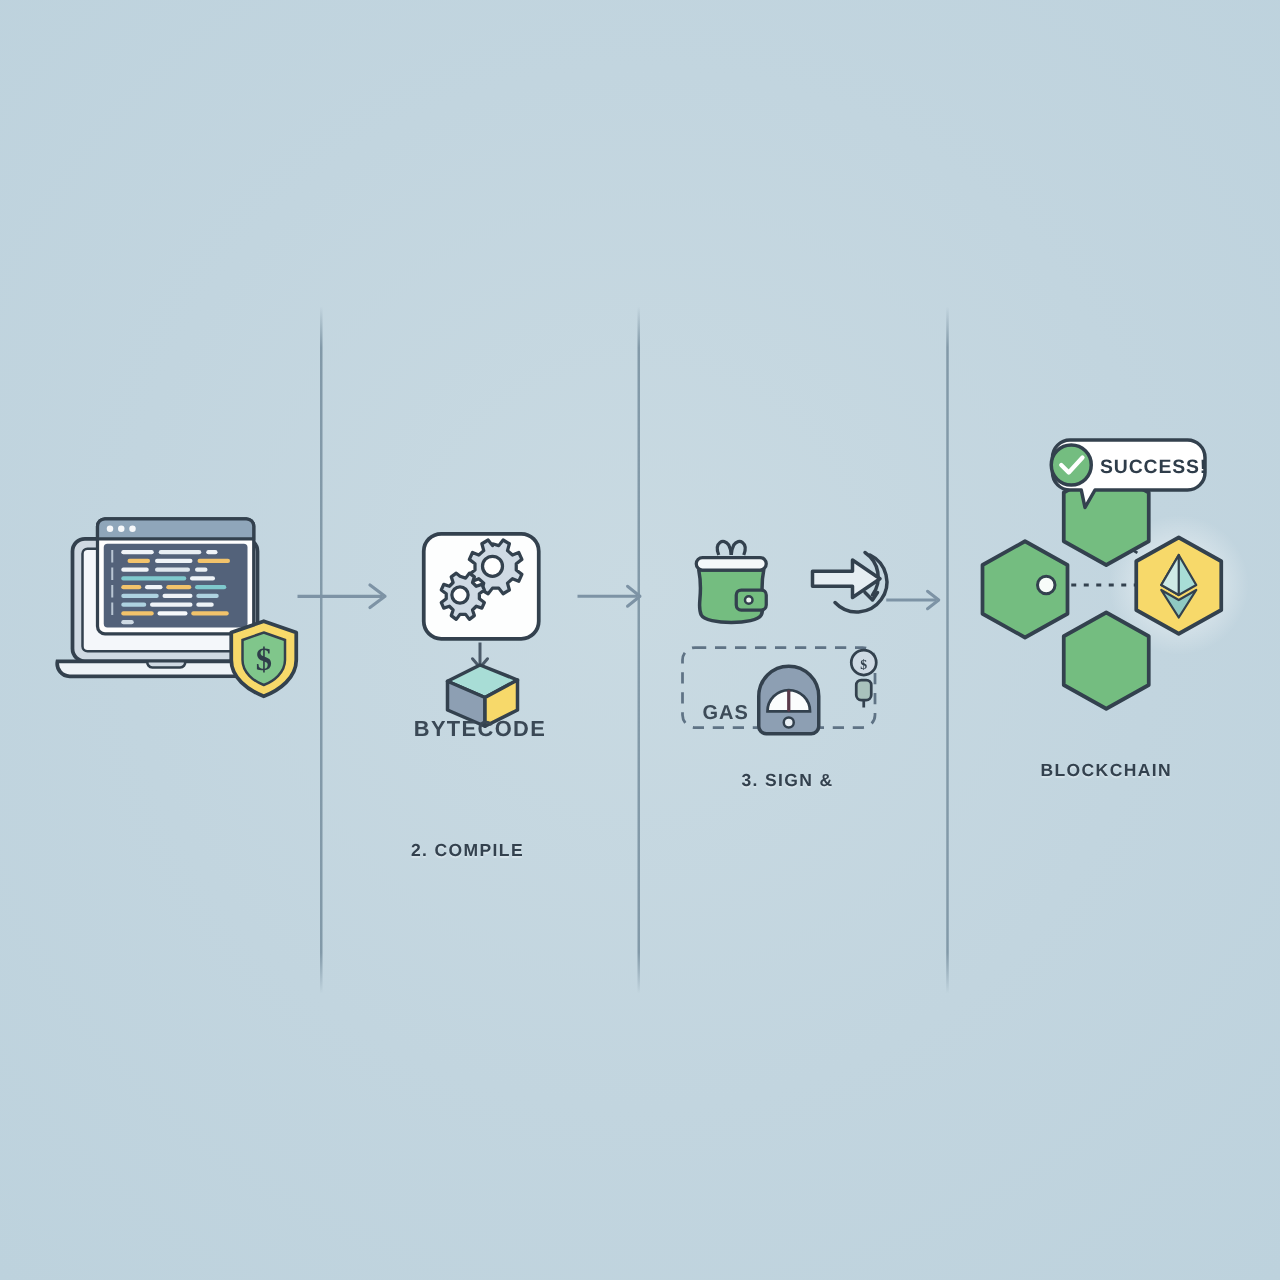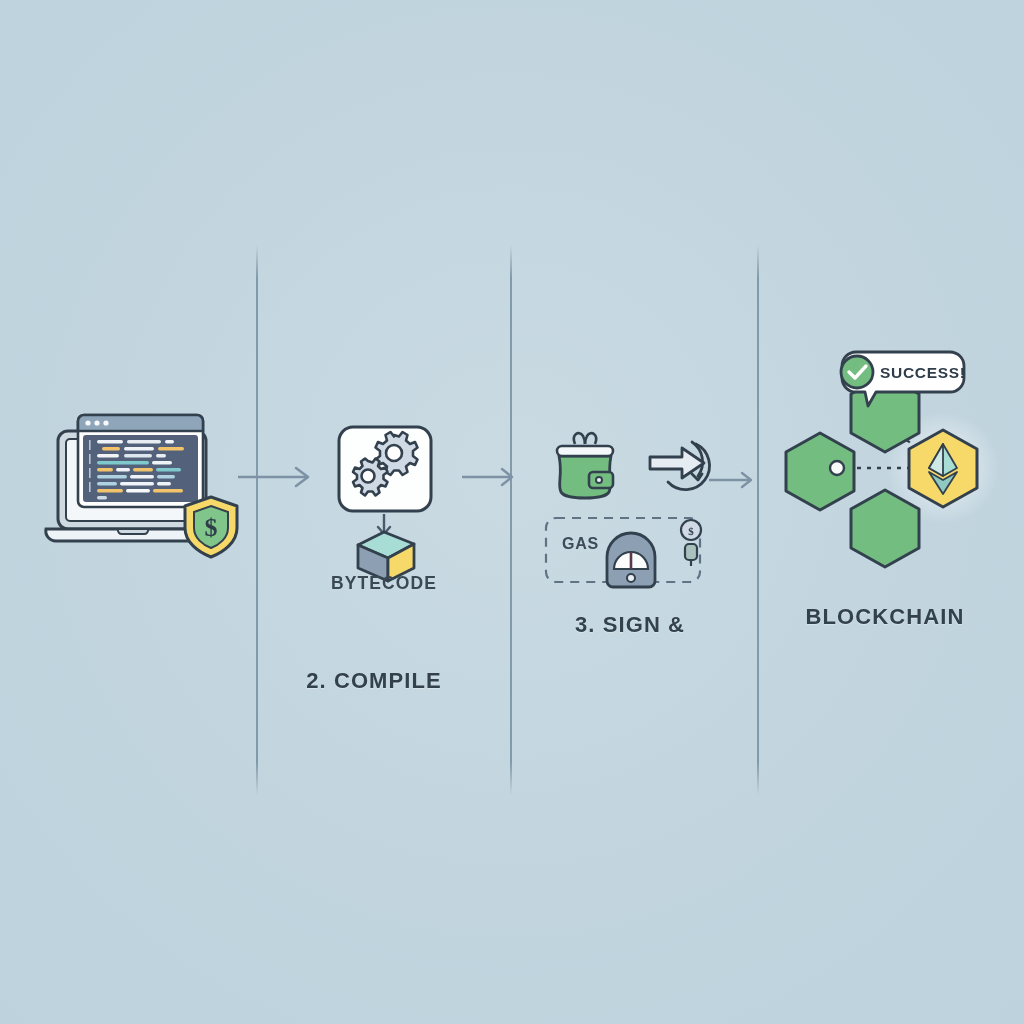--- a/index.html
+++ b/index.html
@@ -11,21 +11,21 @@
   #stage{position:relative;width:1024px;height:1024px;
     background:radial-gradient(circle at 50% 46%, #c9dae2 0%, #c2d5df 55%, #bdd2dd 100%);}
   .abs{position:absolute;}
 
   
   .divider{position:absolute;top:245px;height:550px;width:2px;
     background:linear-gradient(to bottom, rgba(108,133,150,.0) 0%, rgba(108,133,150,.75) 6%, rgba(108,133,150,.75) 94%, rgba(108,133,150,0) 100%);}
 
   
   .caption{position:absolute;text-align:center;
-    font-weight:bold;font-size:22px;letter-spacing:1.1px;
+    font-weight:bold;font-size:14px;letter-spacing:1.1px;
     color:#33414e;line-height:25px;text-transform:uppercase;
     text-shadow:0 1px 1px rgba(255,255,255,.35);}
 
   .bytecode-label{position:absolute;text-align:center;width:200px;
     font-weight:bold;font-size:17.5px;letter-spacing:1.1px;color:#3a4855;}
 
   .gas-label{position:absolute;font-weight:bold;font-size:16px;
     letter-spacing:.8px;color:#3d4b58;}
 
   .success-text{font-weight:bold;font-size:15.5px;letter-spacing:.7px;color:#2f3d4a;}
@@ -157,21 +157,21 @@
     <path d="M50 14 A24 24 0 1 1 22 52" fill="none" stroke="#33414e" stroke-width="2.8" stroke-linecap="round"></path>
     <path d="M46 12 A24 24 0 0 1 52 46" fill="none" stroke="#33414e" stroke-width="2.8" stroke-linecap="round"></path>
     <polygon points="4,27 36,27 36,18 58,33 36,48 36,39 4,39" fill="#e5edf2" stroke="#33414e" stroke-width="2.8" stroke-linejoin="round"></polygon>
     <polyline points="46,44 52,50 56,44" fill="none" stroke="#33414e" stroke-width="2.8" stroke-linecap="round" stroke-linejoin="round"></polyline>
   </svg>
 
   <svg class="abs" style="left:543px;top:515px;" width="160" height="72" viewBox="0 0 160 72">
     <rect x="3" y="3" width="154" height="64" rx="10" fill="none" stroke="#5f7385" stroke-width="2.2" stroke-dasharray="9 7"></rect>
   </svg>
 
-  <div class="gas-label" style="left:562px;top:535px;text-align:center;">GAS</div>
+  <div class="gas-label" style="left:562px;top:562px;text-align:center;">GAS</div>
 
   <svg class="abs" style="left:603px;top:531px;" width="56" height="62" viewBox="0 0 56 62">
     <path d="M4 50 V26 a24 24 0 0 1 48 0 V50 a6 6 0 0 1 -6 6 H10 a6 6 0 0 1 -6 -6 Z" fill="#8d9fb3" stroke="#33414e" stroke-width="2.8" stroke-linejoin="round"></path>
     <path d="M11 38 a17 17 0 0 1 34 0 Z" fill="#fbfdfd" stroke="#33414e" stroke-width="2.2"></path>
     <line x1="28" y1="22" x2="28" y2="37" stroke="#5a3a4a" stroke-width="2.6" stroke-linecap="round"></line>
     <circle cx="28" cy="47" r="4" fill="#e9eff4" stroke="#33414e" stroke-width="2"></circle>
   </svg>
 
   <svg class="abs" style="left:675px;top:518px;" width="32" height="54" viewBox="0 0 32 54">
     <circle cx="16" cy="12" r="10" fill="#cfdae4" stroke="#33414e" stroke-width="2.2"></circle>

